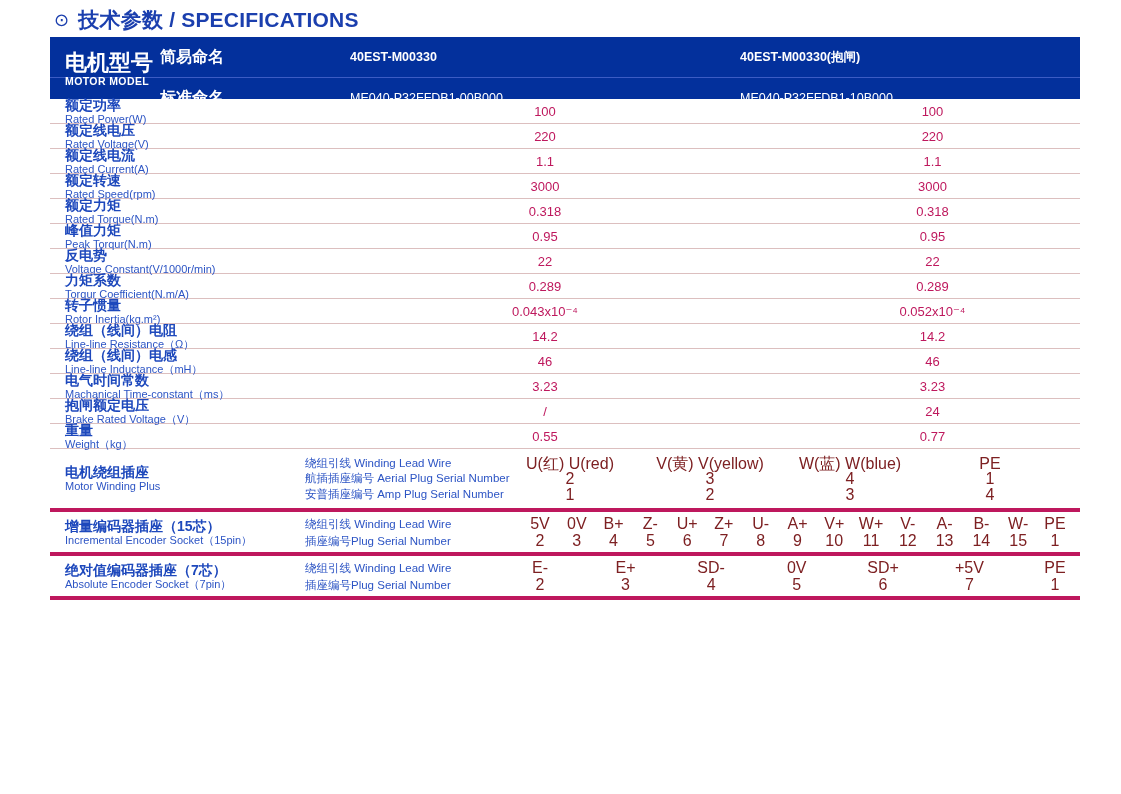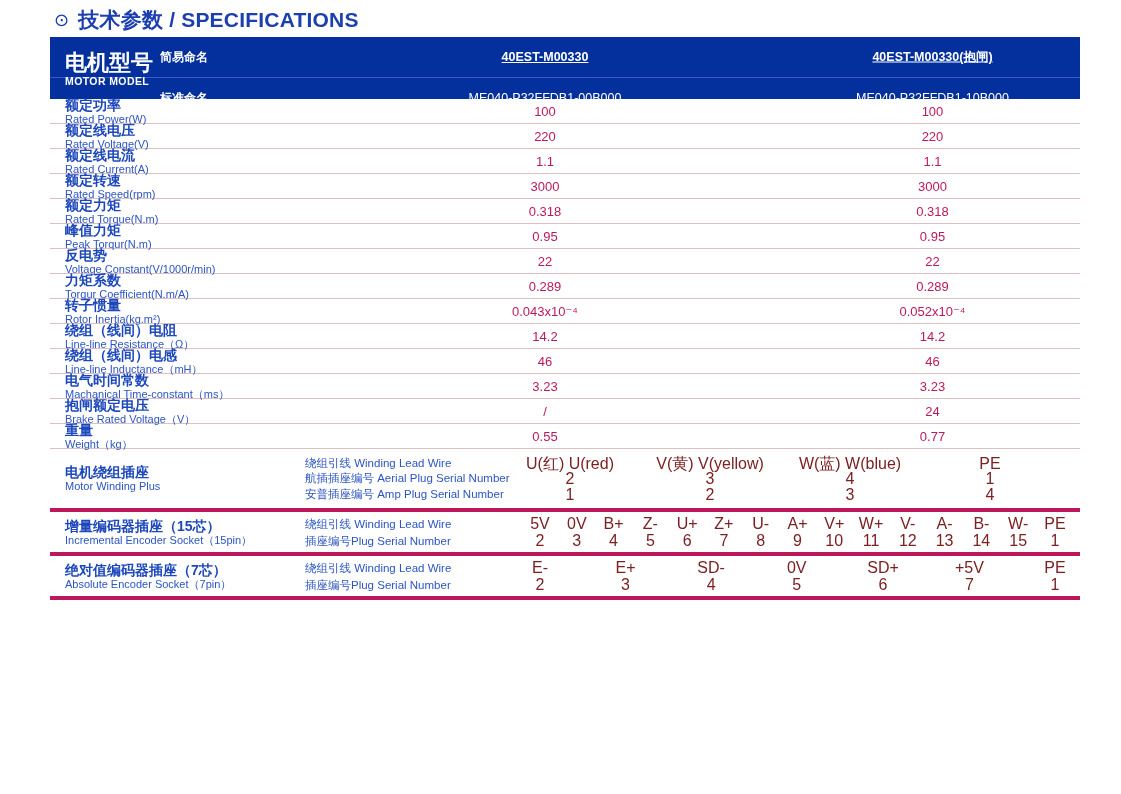--- a/index.html
+++ b/index.html
@@ -14,22 +14,22 @@
 
   
   .tbl-header { position:relative; height:62px; background:#03309c; color:#fff; }
   .header-divider { position:absolute; left:0; right:0; top:40px; height:1px; background:#3c5cc4; }
   .model-cell { position:absolute; left:15px; top:0; bottom:0; display:flex; flex-direction:column; justify-content:center; z-index:2; }
   .model-zh { font-size:22px; font-weight:bold; line-height:25px; }
   .model-en { font-size:10.5px; font-weight:bold; letter-spacing:0.4px; }
   .header-row { position:absolute; left:0; width:100%; height:40px; }
   .header-row.r1 { top:0; }
   .header-row.r2 { top:41px; }
-  .hname { position:absolute; left:110px; top:50%; transform:translateY(-50%); font-size:12px; font-weight:bold; }
-  .hcol { position:absolute; top:50%; transform:translateY(-50%); text-align:center; font-size:12.5px;text-decoration:underline; }
+  .hname { position:absolute; left:110px; top:50%; transform:translateY(-50%); font-size:16px; font-weight:bold; }
+  .hcol { position:absolute; top:50%; transform:translateY(-50%); font-size:12.5px; }
   .hcol.c1 { left:300px; width:390px; }
   .hcol.c2 { left:690px; width:385px; }
   .header-row.r1 .hcol { font-weight:bold; }
   .header-row.r2 .hcol { font-weight:normal; }
 
   
   .spec-row { position:relative; height:25px; border-bottom:1px solid #dcbfbf; display:flex; align-items:center; }
   .spec-label { padding-left:15px; }
   .zh { font-size:14px; font-weight:600; color:#1d48bc; line-height:16px; }
   .en { font-size:11px; font-weight:normal; color:#2c54c4; line-height:12.5px; }

